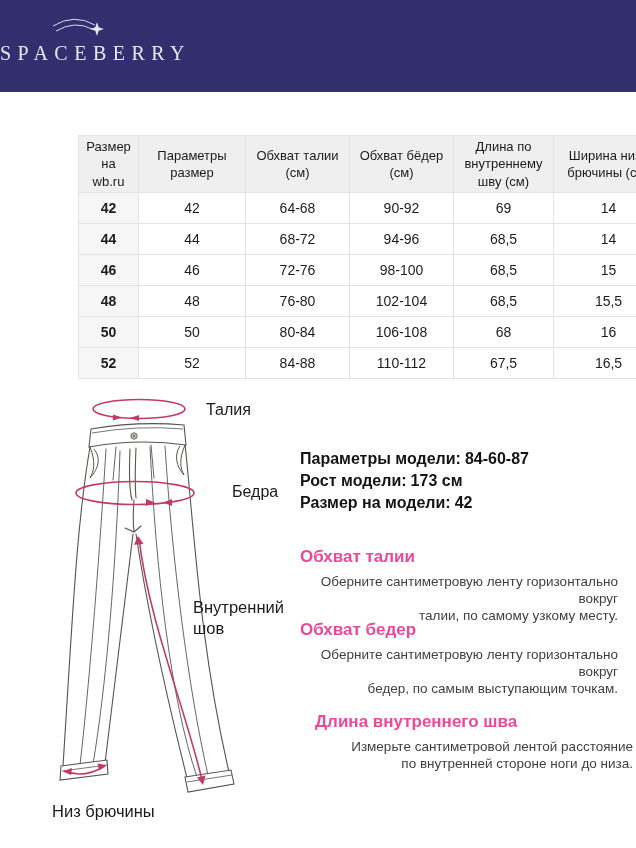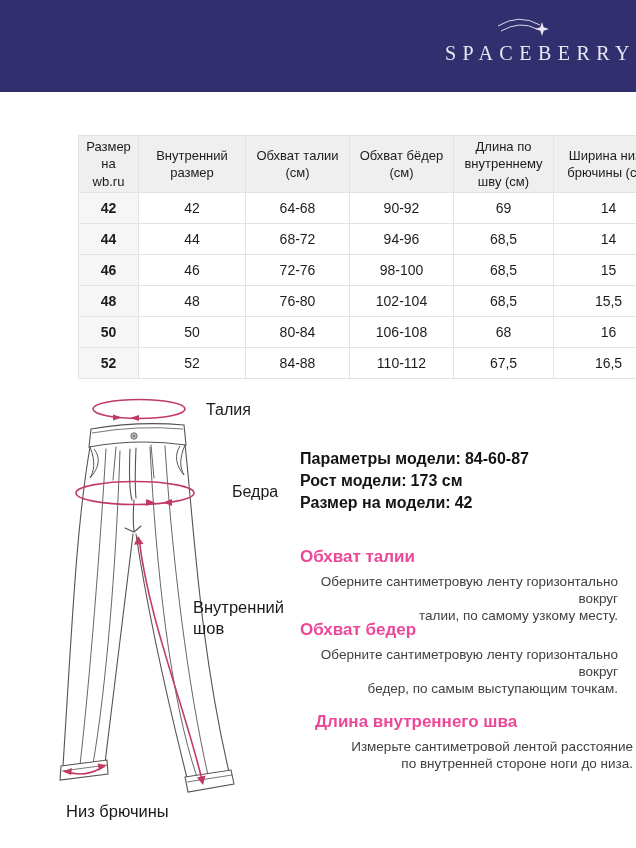--- a/index.html
+++ b/index.html
@@ -1,41 +1,41 @@
 <!DOCTYPE html>
 <html style="--banner-bg: #312f6d;"><head>
 <meta charset="utf-8">
 <style>
   html,body{margin:0;padding:0;background:#ffffff;}
   body{font-family:"Liberation Sans", sans-serif; color:#1c1c1c;}
   .page{position:relative;width:636px;height:848px;background:#fff;overflow:hidden;margin:0 auto;}
 
   
   .banner{position:absolute;left:0;top:0;width:636px;height:92px;background:var(--banner-bg,#312f6d);
-          display:flex;align-items:center;justify-content:flex-end;}
+          display:flex;align-items:center;justify-content:flex-start;}
   .logo-wrap{position:relative;padding-top:14px;}
   .logo-text{font-family:"Liberation Serif", serif;font-weight:400;font-size:20px;letter-spacing:6.5px;
              color:#e9e7f4;}
   .comet{position:absolute;left:50px;top:-16px;}
 
   
   table.size-table{position:absolute;left:30px;top:135px;width:585px;border-collapse:collapse;
                    table-layout:fixed;font-size:14px;color:#1c1c1c;margin-left:48px;}
   table.size-table th, table.size-table td{border:1px solid #e3e3e3;text-align:center;vertical-align:middle;
                    padding:2px 5px;}
   table.size-table thead th{background:#efefef;font-weight:400;font-size:13px;line-height:1.32;height:52px;}
   table.size-table tbody td{height:26px;background:#ffffff;}
   table.size-table tbody td.first{background:#f6f6f6;font-weight:700;}
 
   
   .diagram-label{position:absolute;color:#1b1b1b;font-size:16px;font-weight:500;white-space:pre-line;line-height:21px;}
   #label-waist{left:206px;top:399px;}
   #label-hips{left:216px;top:481px;margin-left:16px;}
   #label-inseam{left:193px;top:597px;font-weight:400;font-size:16.5px;}
-  #label-hem{left:66px;top:801px;font-size:16.5px;}
+  #label-hem{left:52px;top:801px;font-size:16.5px;}
 
   .pants-svg{position:absolute;left:30px;top:388px;}
 
   
   .model-info{position:absolute;left:300px;top:448px;font-size:16px;line-height:22px;color:#141414;}
   .model-info .lbl{font-weight:700;}
   .model-info .val{font-weight:700;margin-left:4px;}
 
   .measure-section{position:absolute;left:300px;width:318px;}
   #section-0{top:547px;} #section-1{top:620px;} #section-2{top:712px;margin-left:15px;}
@@ -63,21 +63,21 @@
       <col style="width:60px">
         <col style="width:107px">
         <col style="width:104px">
       <col style="width:104px">
         <col style="width:100px">
         <col style="width:110px">
     </colgroup>
     <thead>
         <tr>
           <th>Размер на wb.ru</th>
-          <th>Внутренний размер</th>
+          <th>Параметры размер</th>
           <th>Обхват талии (см)</th>
           <th>Обхват бёдер (см)</th>
           <th>Длина по внутреннему шву (см)</th>
           <th>Ширина низа брючины (см)</th>
         </tr>
       </thead>
     <tbody>
         <tr>
           <td class="first">42</td>
           <td>42</td>

